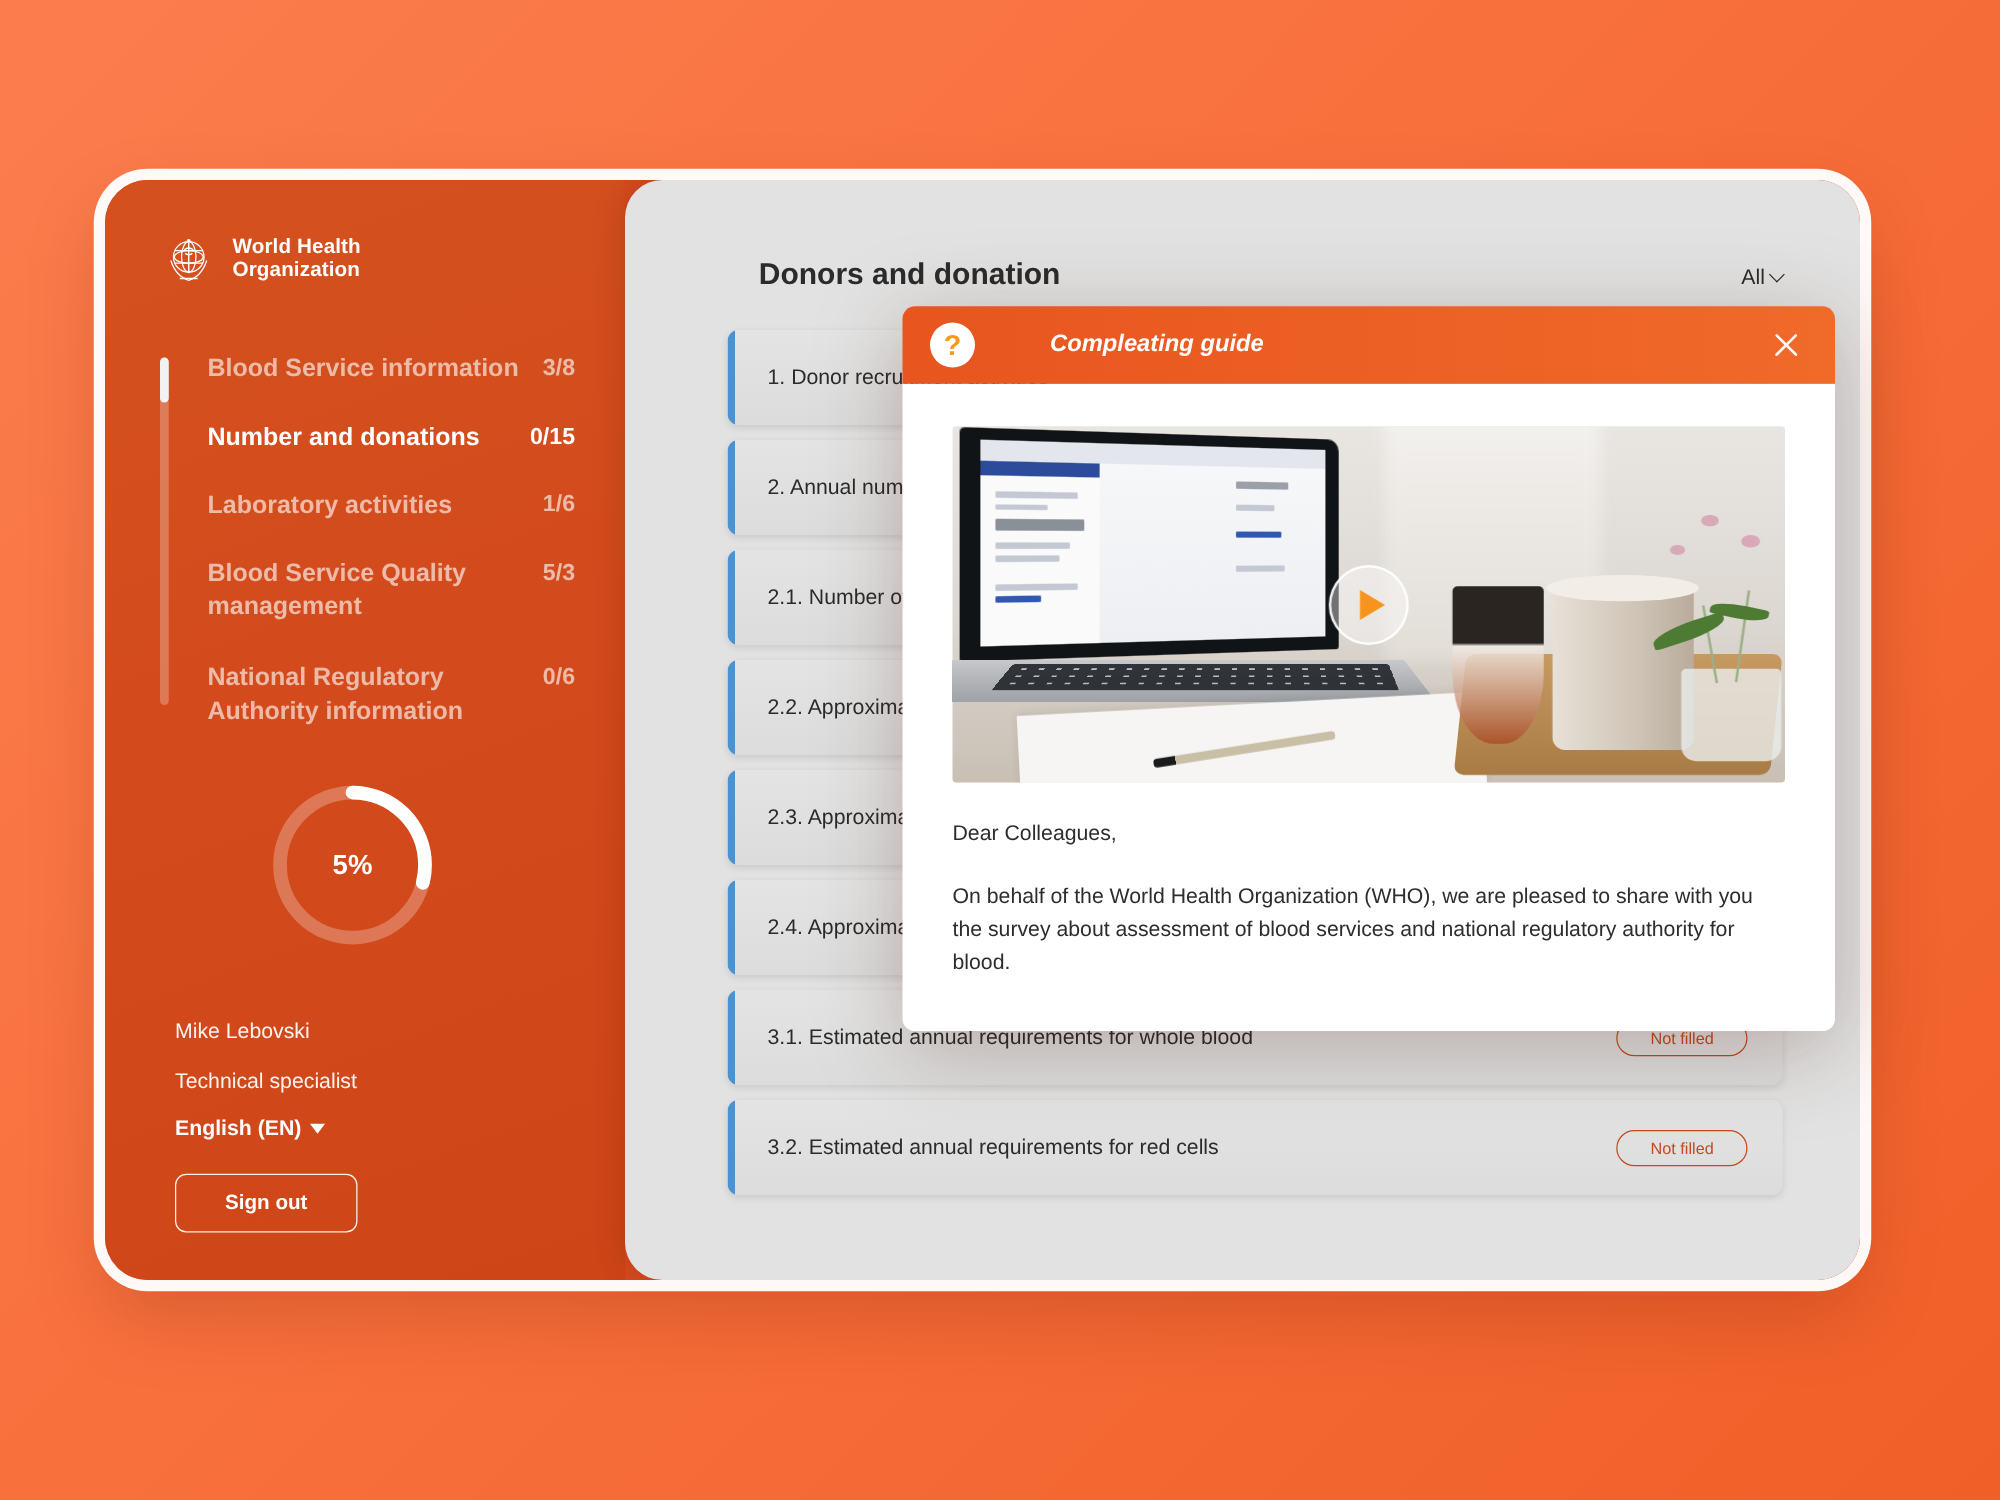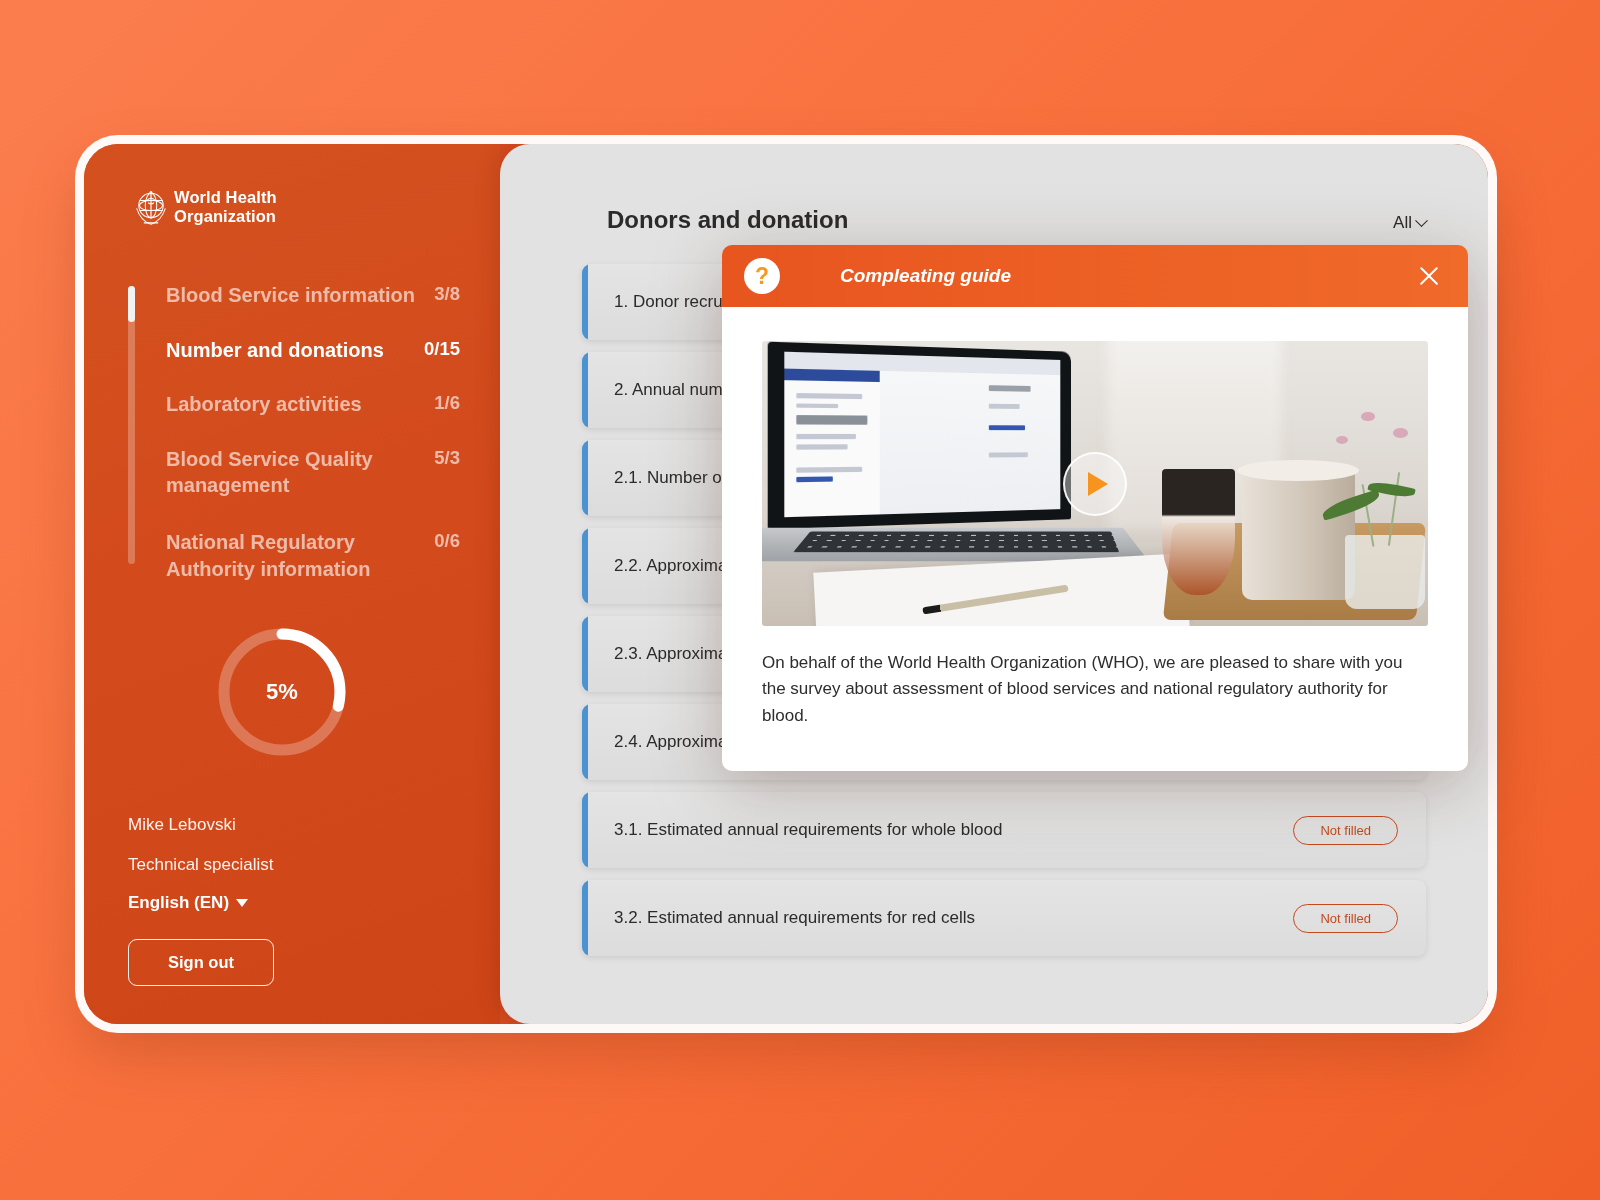--- a/index.html
+++ b/index.html
@@ -27,21 +27,21 @@
 
   
   .sidebar {
     width: 416px;
     flex: 0 0 416px;
     background: linear-gradient(160deg, #D4511F 0%, #D34A1C 50%, #CE4517 100%);
     position: relative;
     padding: 36px 40px 0 44px;
     color: #fff;
   }
-  .who-logo { display: flex; align-items: center; margin-top: 4px; }
+  .who-logo { display: flex; align-items: center; gap: 12px; margin-top: 4px; }
   .who-emblem { width: 46px; height: 46px; flex: 0 0 46px; }
   .who-wordmark {
     font-size: 16.5px; font-weight: 700; line-height: 1.14;
     letter-spacing: .1px; color: #ffffff;
   }
 
   .nav { position: relative; margin-top: 52px; padding-left: 38px; }
   .nav-track {
     position: absolute; left: 0; top: 4px;
     width: 7px; height: 278px;
@@ -77,21 +77,21 @@
   }
   .ring { position: relative; width: 140px; height: 140px; }
   .ring svg { display: block; transform: rotate(-90deg); }
   .ring-value {
     position: absolute; inset: 0;
     display: flex; align-items: center; justify-content: center;
     font-size: 22px; font-weight: 700; color: #ffffff;
   }
 
   
-  .account { position: absolute; left: 44px; bottom: 38px; width: 330px; }
+  .account { position: absolute; left: 56px; bottom: 38px; width: 330px; }
   .acct-name { font-size: 17px; color: rgba(255,255,255,0.93); margin-bottom: 20px; }
   .acct-role { font-size: 17px; color: rgba(255,255,255,0.93); margin-bottom: 18px; }
   .lang {
     display: inline-flex; align-items: center; gap: 7px;
     font-size: 17px; font-weight: 700; color: #fff; cursor: pointer;
     margin-bottom: 26px;
   }
   .caret {
     width: 0; height: 0;
     border-left: 6px solid transparent;
@@ -491,15 +491,16 @@
       <div class="v-leaf" style="right:2%;bottom:46%;width:7%;height:4%;transform:rotate(12deg)"></div>
       <div class="v-flower" style="right:3%;bottom:66%;width:2.2%;height:3.4%"></div>
       <div class="v-flower" style="right:8%;bottom:72%;width:2%;height:3%"></div>
       <div class="v-flower" style="right:12%;bottom:64%;width:1.8%;height:2.8%"></div>
 
       <div class="play">
         <span class="play-tri"></span>
       </div>
     </div>
 
+    <p class="modal-p first">Dear Colleagues,</p>
     <p class="modal-p second">On behalf of the World Health Organization (WHO), we are pleased to share with you the survey about assessment of blood services and national regulatory authority for blood.</p>
   </div>
 </div>
 
 </body></html>

